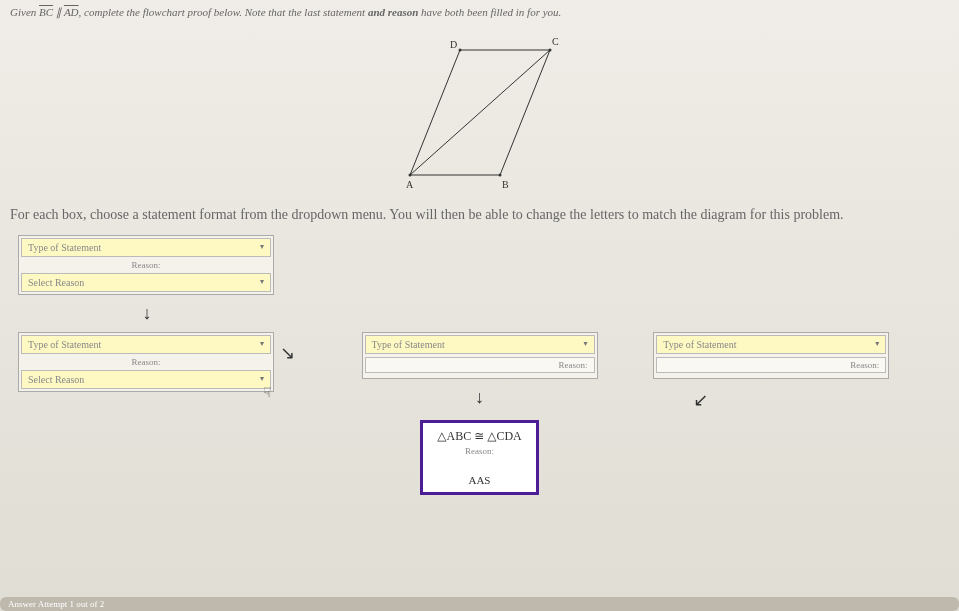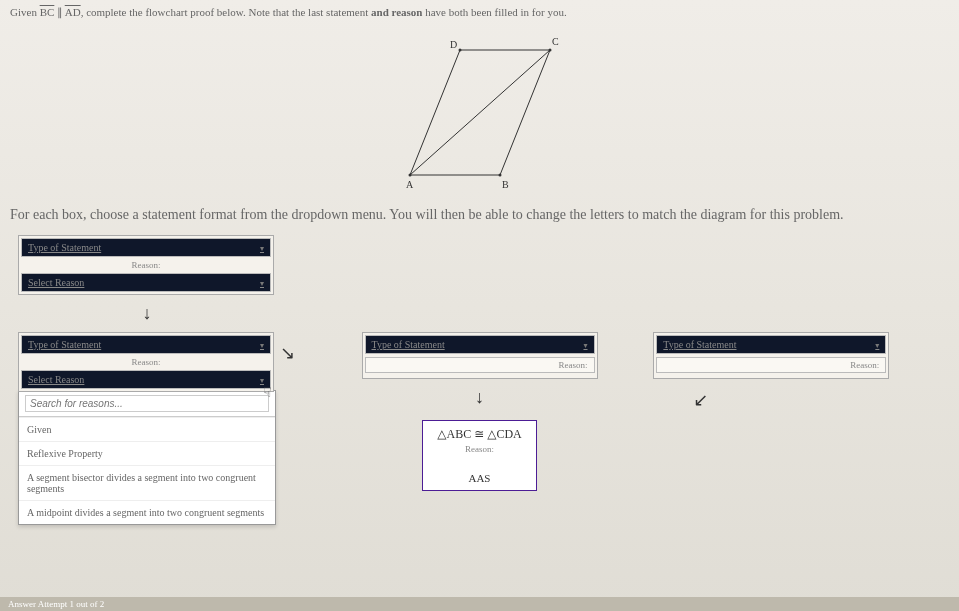--- a/index.html
+++ b/index.html
@@ -10,20 +10,21 @@
       height: 611px;
       overflow: hidden;
       font-size: 11px;
       color: #555;
       position: relative;
     }
     .header {
       padding: 6px 10px;
       font-size: 11px;
       color: #666;
+      font-style: italic;
     }
     .overline { text-decoration: overline; }
     .diagram {
       display: flex;
       justify-content: center;
       margin: 5px 0;
     }
     .diagram svg { display: block; }
     .subheader {
       padding: 4px 10px;
@@ -36,30 +37,29 @@
       position: relative;
     }
     .box {
       border: 1px solid #aaa;
       background: #f5f2ec;
       padding: 2px;
       display: inline-block;
     }
     .select {
       border: 1px solid #bbb;
-      background: #0f172a;
+      background: #fef9c3;
       padding: 3px 6px;
       width: 250px;
       font-size: 10px;
       color: #888;
       display: flex;
       justify-content: space-between;
-      align-items: flex-end;
+      align-items: flex-start;
       cursor: pointer;
-      text-decoration: underline;
     }
     .select .caret { font-size: 8px; color: #777; }
     .reason-row {
       text-align: center;
       font-size: 9px;
       color: #888;
       padding: 3px 0;
     }
     .arrow {
       text-align: center;
@@ -99,41 +99,42 @@
       color: #666;
       border-top: 1px solid #eee;
       cursor: pointer;
     }
     .cursor-hand {
       position: absolute;
       font-size: 14px;
       pointer-events: none;
     }
     .final-box {
-      border: 1px solid #4c1d95;
+      border: 3px solid #4c1d95;
       background: #fff;
       padding: 6px 14px;
       text-align: center;
       display: inline-block;
       margin-top: 4px;
     }
     .final-box .stmt { font-size: 12px; font-family: serif; color: #333; }
     .final-box .rlabel { font-size: 9px; color: #888; margin-top: 2px; }
     .final-box .rval { font-size: 11px; color: #333; margin-top: 18px; }
     .footer {
       position: absolute;
       bottom: 0;
       left: 0;
       right: 0;
       background: #beb9ac;
       color: #fff;
       font-size: 9px;
       padding: 2px 8px;
       display: flex;
       justify-content: space-between;
+      border-radius: 6px;
     }
     .arrow-diag {
       font-size: 18px;
       color: #333;
       margin: 10px 0;
       padding-left: 40px;
     }
     .mid-col { flex: 1; text-align: center; }
     .right-col { flex: 1; }
     .box-small .select { width: 230px; }
@@ -209,29 +210,20 @@
           <span class="caret">▾</span>
         </div>
         <div class="reason-row">Reason:</div>
         <div class="select">
           <span>Select Reason</span>
           <span class="caret">▾</span>
         </div>
       </div>
       <span class="cursor-hand" style="left:245px; top:52px;">☟</span>
       
-      <div class="dropdown-menu">
-        <div class="search-item">
-          <input class="search-input" placeholder="Search for reasons..." style="">
-        </div>
-        <div class="menu-item">Given</div>
-        <div class="menu-item">Reflexive Property</div>
-        <div class="menu-item">A segment bisector divides a segment into two congruent segments</div>
-        <div class="menu-item">A midpoint divides a segment into two congruent segments</div>
-      </div>
     </div>
 
     <div class="mid-col">
       <div class="box box-small" style="text-align:left;">
         <div class="select">
           <span>Type of Statement</span>
           <span class="caret">▾</span>
         </div>
         <div class="reason-inline">
           <div class="small-select">

